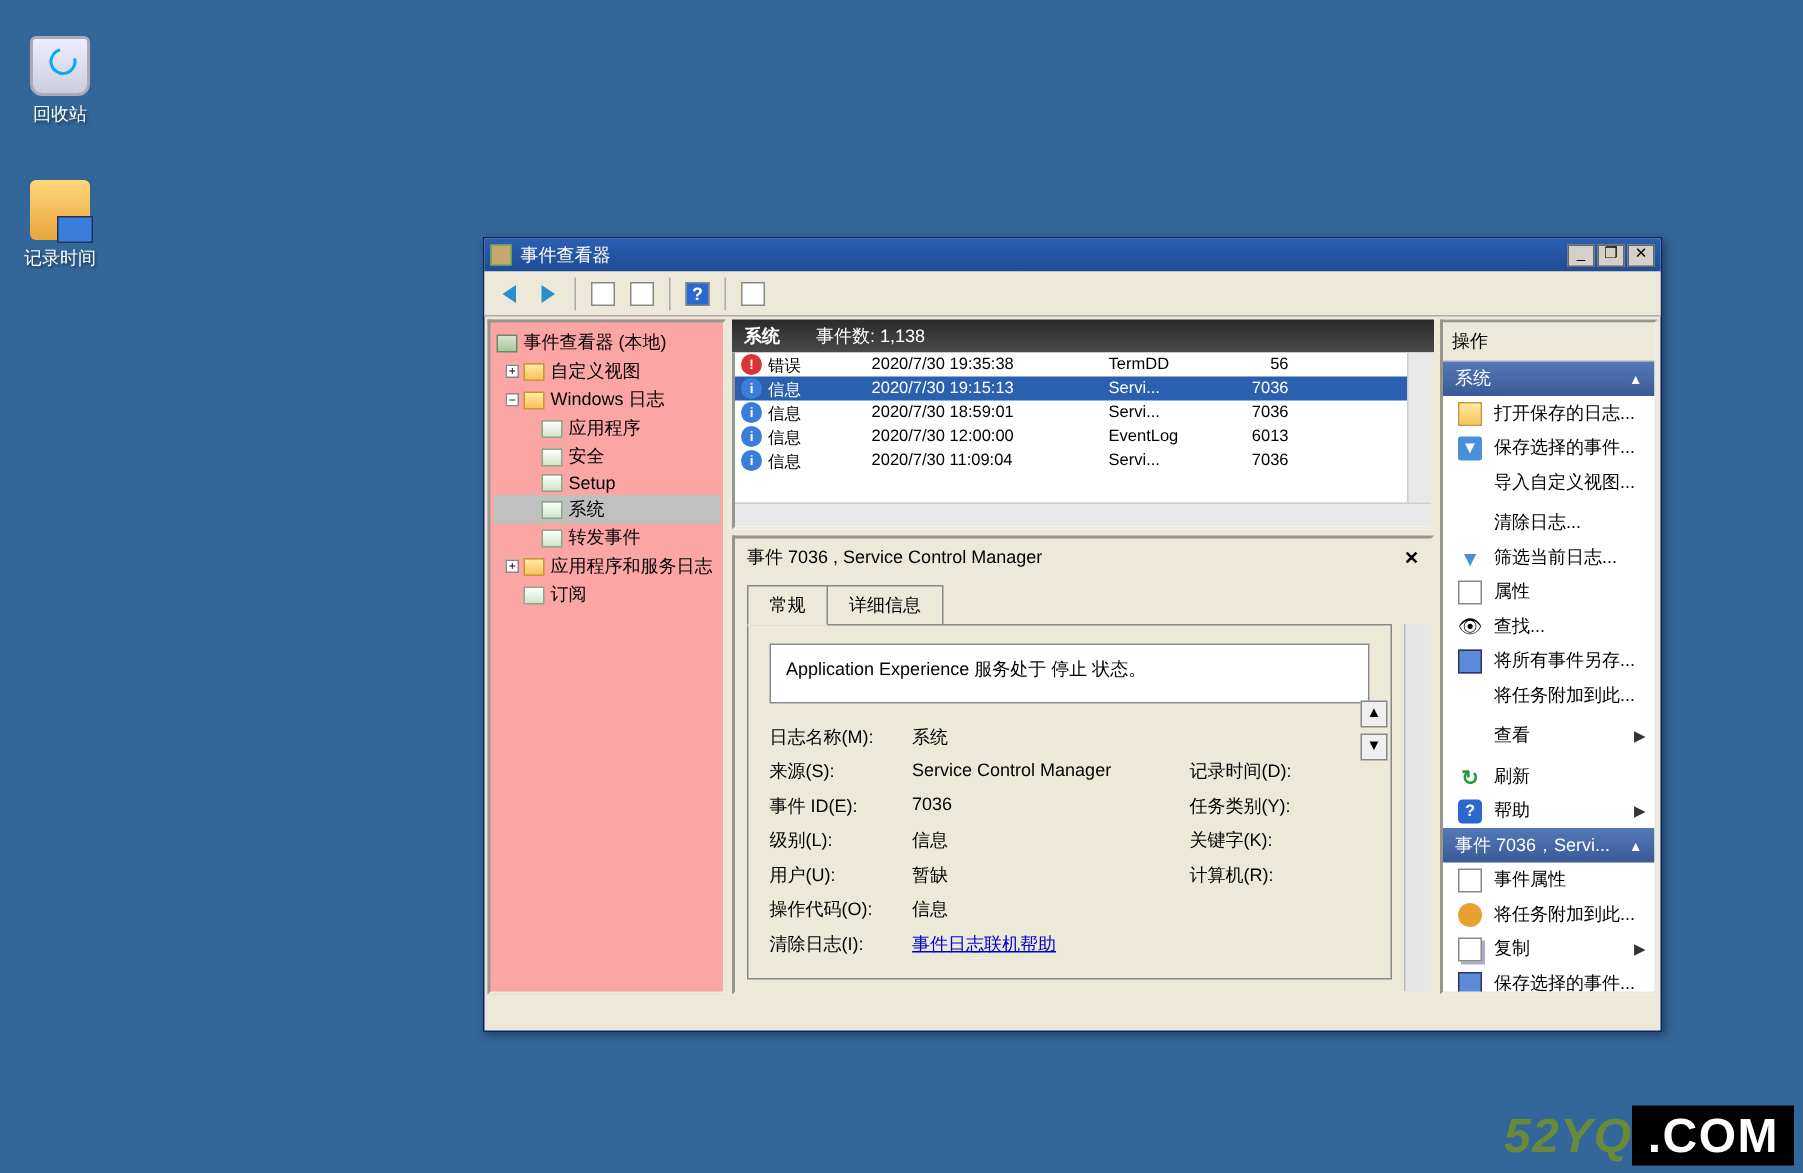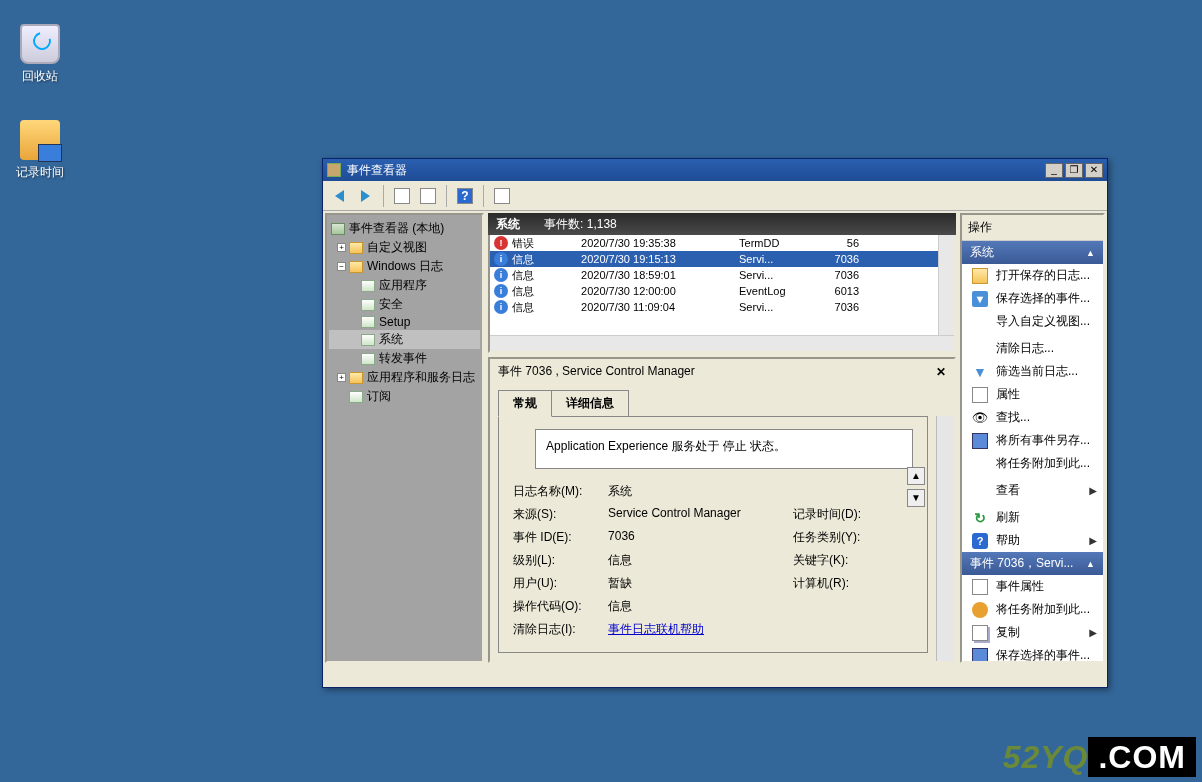--- a/index.html
+++ b/index.html
@@ -26,21 +26,21 @@
 .toolbar { height: 30px; background:#ece9d8; border-bottom:1px solid #aaa; display:flex; align-items:center; padding:0 4px; gap:2px; }
 .tbtn { width:24px; height:24px; border:1px solid transparent; display:flex; align-items:center; justify-content:center; cursor:pointer; }
 .arrow-l,.arrow-r { width:0;height:0;border-top:6px solid transparent;border-bottom:6px solid transparent; }
 .arrow-l { border-right:9px solid #2a8fcf; }
 .arrow-r { border-left:9px solid #2a8fcf; }
 .tbsep { width:1px; height:22px; background:#aaa; margin:0 4px; }
 .ticon { width:16px; height:16px; border:1px solid #888; background:#fff; }
 
 .body3 { display:flex; height: calc(100% - 74px); }
 
-.treepane { width:188px; background:#a3a3a3; border:2px inset #ece9d8; margin:2px; overflow:auto; padding:4px 2px; }
+.treepane { width:188px; background:#fca5a5; border:2px inset #ece9d8; margin:2px; overflow:auto; padding:4px 2px; }
 .treenode { display:flex; align-items:center; padding:1px 2px; white-space:nowrap; cursor:pointer; font-size:12px; }
 .treenode.sel { background:#c0c0c0; }
 .expbox { width:9px; height:9px; border:1px solid #888; margin-right:3px; font-size:8px; line-height:7px; text-align:center; color:#000; background:#fff; cursor:pointer; }
 .tspace { display:inline-block; }
 .tico { width:14px; height:12px; margin-right:4px; display:inline-block; }
 .tico.folder { background:linear-gradient(#ffe9a8,#f6c35a); border:1px solid #c8972e; }
 .tico.log { background:linear-gradient(#fff,#cfe5c8); border:1px solid #8a8; }
 .tico.ev { background:linear-gradient(#d7e6d1,#a6c69c); border:1px solid #6a8a64; }
 
 .centerpane { flex:1; display:flex; flex-direction:column; margin:2px; }
@@ -56,24 +56,24 @@
 .evico { width:14px; height:14px; border-radius:50%; margin:0 4px 0 2px; display:inline-flex; align-items:center; justify-content:center; color:#fff; font-size:9px; font-weight:bold; flex-shrink:0; }
 .evico.info { background:#3a7edb; }
 .evico.err { background:#d93434; }
 .vscroll { width:16px; background:#e8e8e8; border-left:1px solid #ccc; }
 .hscroll { height:16px; background:#e8e8e8; border-top:1px solid #ccc; }
 
 .detailpane { flex:1; border:2px inset #ece9d8; background:#ece9d8; margin-top:4px; display:flex; flex-direction:column; overflow:hidden; }
 .detailtitle { display:flex; align-items:center; padding:4px 8px; font-size:12px; }
 .detailtitle .x { margin-left:auto; font-weight:bold; cursor:pointer; }
 .tabs { display:flex; padding:6px 8px 0; }
-.tab { padding:4px 14px; border:1px solid #888; background:#ece9d8; font-size:12px; cursor:pointer; margin-right:-1px;font-weight:bold; }
+.tab { padding:4px 14px; border:1px solid #888; background:#ece9d8; font-size:12px; cursor:pointer; margin-right:-1px; }
 .tab.active { background:#ece9d8; border-bottom:1px solid #ece9d8; position:relative; z-index:1; }
 .tabbody { border:1px solid #888; margin:0 8px 8px; padding:12px 14px; background:#ece9d8; flex:1; overflow:auto; position:relative; }
-.msgbox { border:1px solid #888; background:#fff; padding:8px 10px; margin-bottom:14px; height:40px; font-size:12px;margin-left:22px; }
+.msgbox { border:1px solid #888; background:#fff; padding:8px 10px; margin-bottom:14px; height:40px; font-size:12px; }
 .detgrid { display:grid; grid-template-columns: 95px 185px 80px 40px; row-gap:6px; font-size:12px; }
 .detgrid .link { color:#0000cc; text-decoration:underline; cursor:pointer; }
 .side-vscroll { width:18px; background:#e6e6e6; border-left:1px solid #bbb; }
 .navbtns { position:absolute; right:2px; top:50px; width:18px; }
 .navbtn { width:18px; height:18px; border:1px solid #888; background:#efefef; margin-bottom:4px; font-size:10px; text-align:center; line-height:15px; cursor:pointer; }
 
 .actionpane { width:172px; margin:2px; border:2px inset #ece9d8; background:#fff; display:flex; flex-direction:column; font-size:12px; overflow:hidden; }
 .acthdr { background:#ece9d8; padding:4px 6px; border-bottom:1px solid #ccc; font-weight:normal; }
 .actgroup-title { background:linear-gradient(#5478b8,#3a5a96); color:#fff; padding:3px 8px; display:flex; align-items:center; }
 .actgroup-title .chev { margin-left:auto; font-size:9px; }

